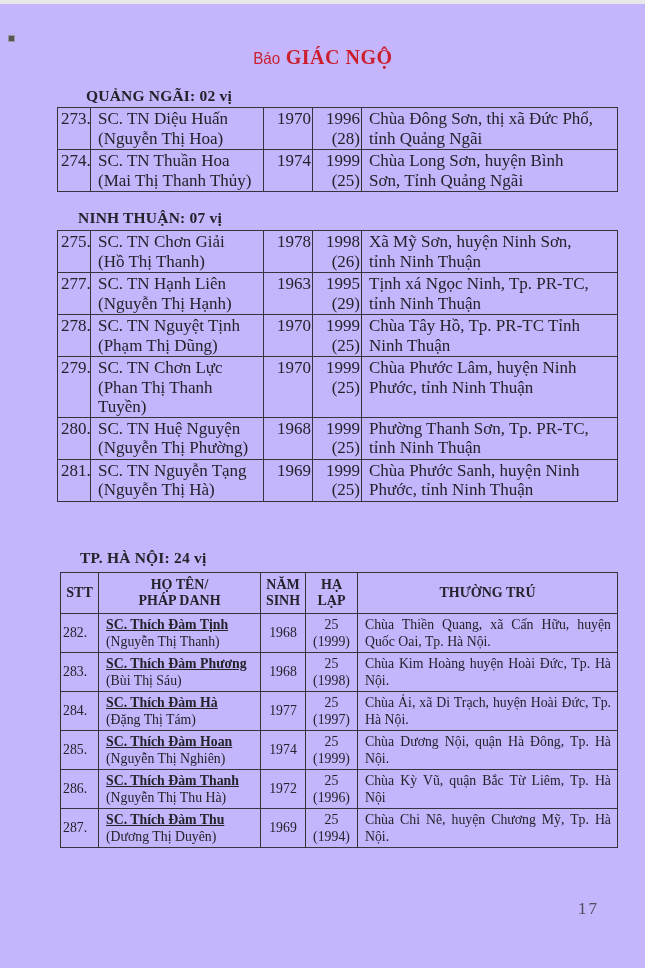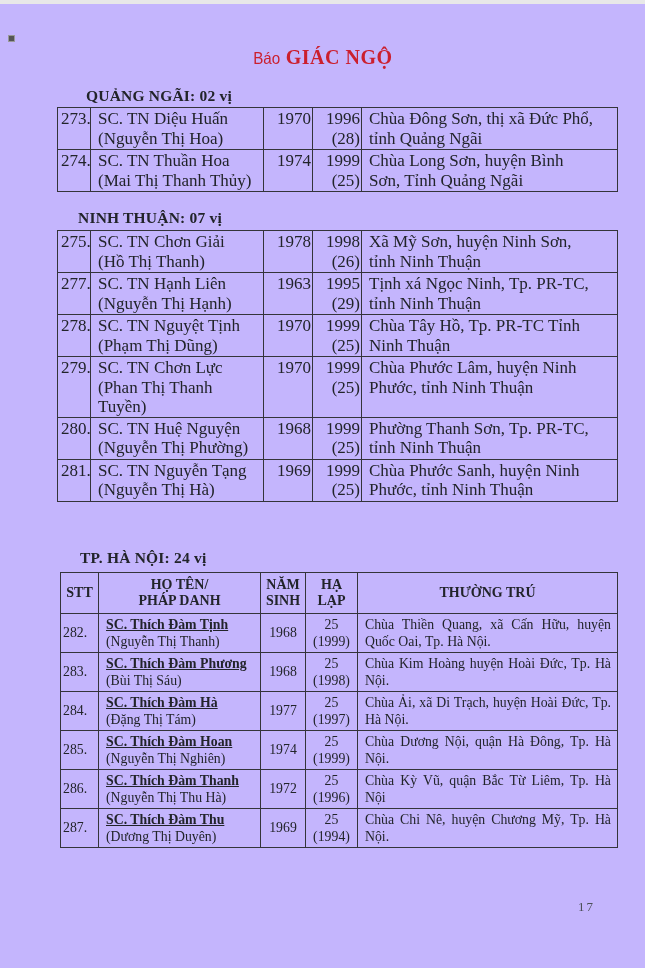--- a/index.html
+++ b/index.html
@@ -69,21 +69,21 @@
     padding:1px 4px;
   }
   .t-hdr .c-stt{padding-left:2px;}
   .t-hdr .c-name{padding-left:7px;}
   .t-hdr .c-name .nm{font-weight:bold;text-decoration:underline;}
   .t-hdr .c-birth,.t-hdr .c-halap{text-align:center;padding-left:1px;padding-right:1px;}
   .t-hdr .c-addr{text-align:justify;padding-left:7px;padding-right:6px;}
 
   .page-number{
     position:absolute;left:578px;top:895px;
-    font-size:13px;color:#4b4f57;letter-spacing:2px;
+    font-size:17px;color:#4b4f57;letter-spacing:2px;
   }
 </style>
 </head>
 <body>
 
 <div class="page">
 
   <div class="artifact"></div>
 
   <div class="masthead" style="color: rgb(203, 31, 45);">

